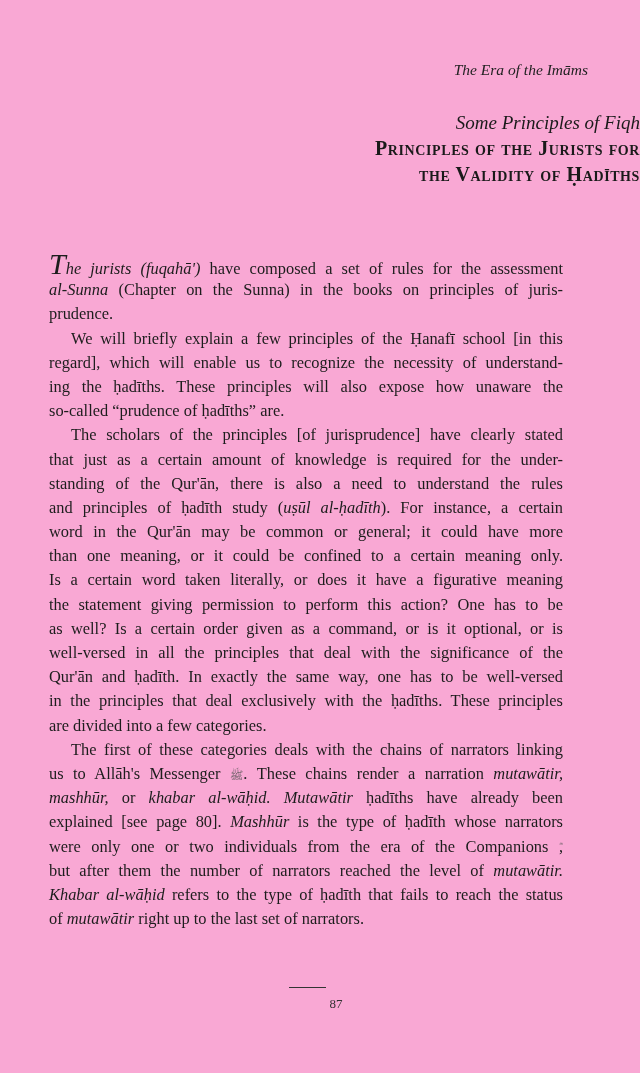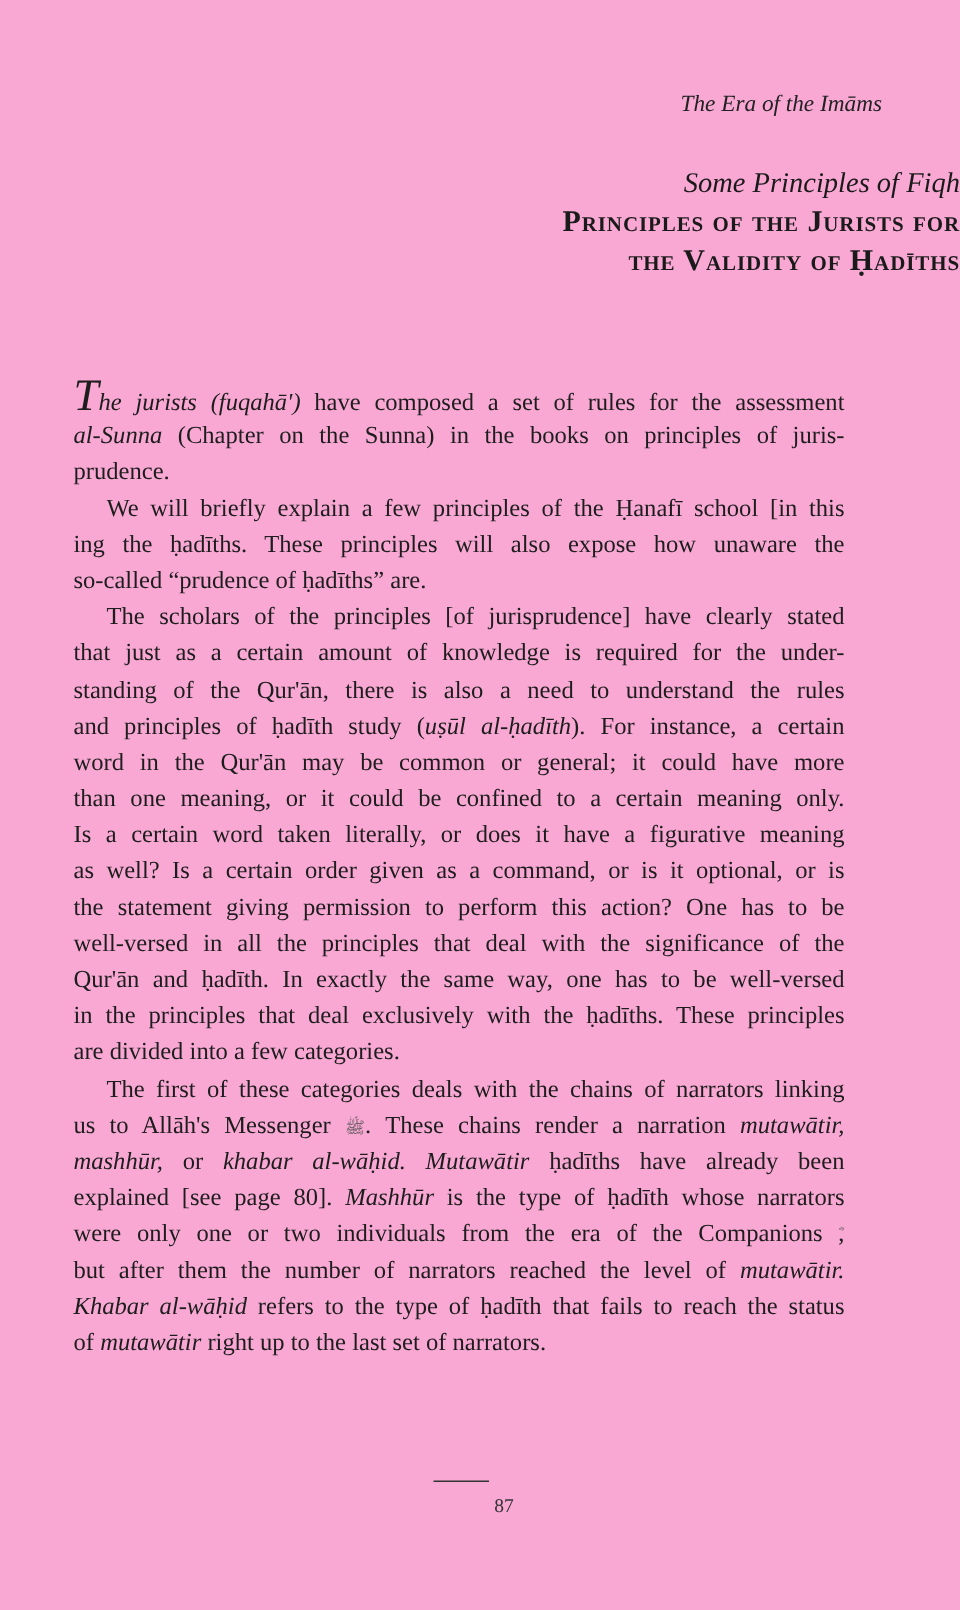--- a/index.html
+++ b/index.html
@@ -35,34 +35,35 @@
   <div class="body">
 
     <div>
       <span class="line"><span class="dropcap">T</span><i>he jurists (fuqahā')</i><span> have composed a set of rules for the assessment</span></span>
       <span class="line"><i>al-Sunna</i><span> (Chapter on the Sunna) in the books on principles of juris-</span></span>
       <span class="line last"><span>prudence.</span></span>
     </div>
 
     <div>
       <span class="line indent">We will briefly explain a few principles of the Ḥanafī school [in this</span>
+      <span class="line">regard], which will enable us to recognize the necessity of understand-</span>
       <span class="line">ing the ḥadīths. These principles will also expose how unaware the</span>
       <span class="line last">so-called “prudence of ḥadīths” are.</span>
     </div>
 
     <div>
       <span class="line indent">The scholars of the principles [of jurisprudence] have clearly stated</span>
       <span class="line">that just as a certain amount of knowledge is required for the under-</span>
       <span class="line">standing of the Qur'ān, there is also a need to understand the rules</span>
       <span class="line"><span>and principles of ḥadīth study (</span><i>uṣūl al-ḥadīth</i><span>). For instance, a certain</span></span>
       <span class="line">word in the Qur'ān may be common or general; it could have more</span>
       <span class="line">than one meaning, or it could be confined to a certain meaning only.</span>
       <span class="line">Is a certain word taken literally, or does it have a figurative meaning</span>
+      <span class="line">the statement giving permission to perform this action? One has to be</span>
       <span class="line">as well? Is a certain order given as a command, or is it optional, or is</span>
-      <span class="line">the statement giving permission to perform this action? One has to be</span>
       <span class="line">well-versed in all the principles that deal with the significance of the</span>
       <span class="line">Qur'ān and ḥadīth. In exactly the same way, one has to be well-versed</span>
       <span class="line">in the principles that deal exclusively with the ḥadīths. These principles</span>
       <span class="line last">are divided into a few categories.</span>
     </div>
 
     <div>
       <span class="line indent">The first of these categories deals with the chains of narrators linking</span>
       <span class="line"><span>us to Allāh's Messenger </span><span class="sym">ﷺ</span><span>. These chains render a narration </span><i>mutawātir,</i></span>
       <span class="line"><i>mashhūr,</i><span> or </span><i>khabar al-wāḥid. Mutawātir</i><span> ḥadīths have already been</span></span>

